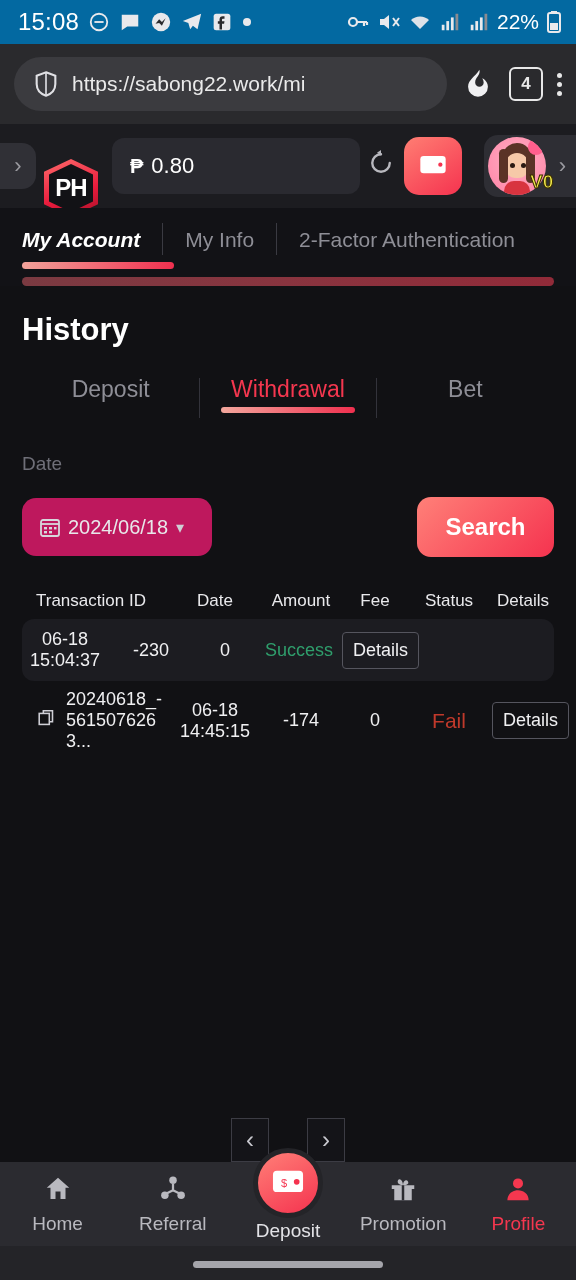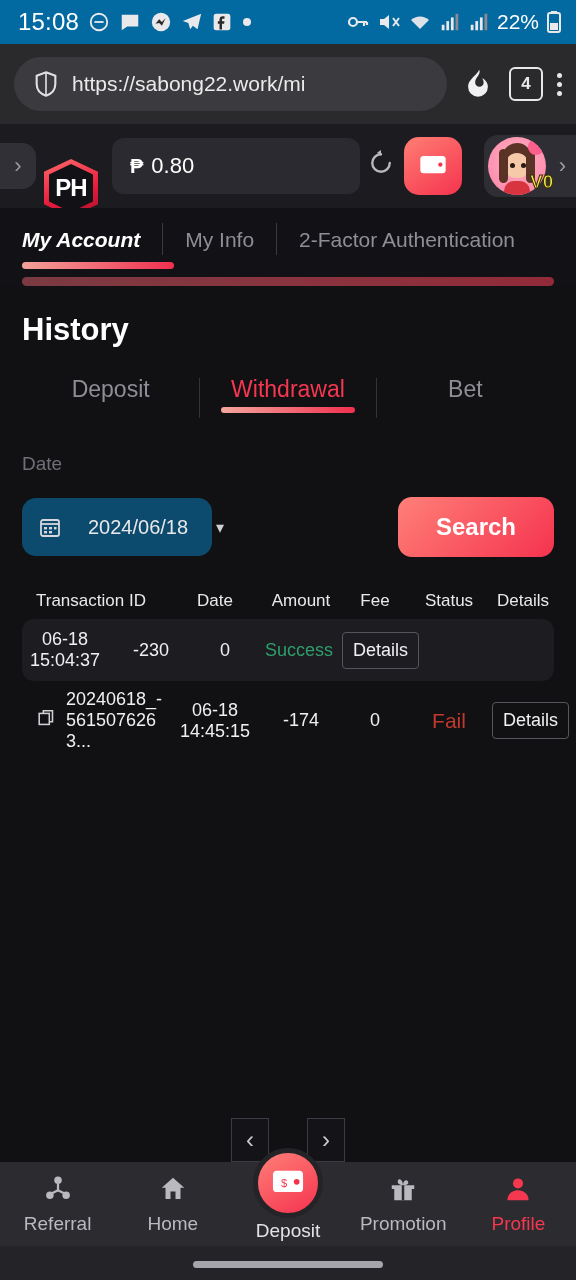--- a/index.html
+++ b/index.html
@@ -157,27 +157,27 @@
   .subtab.active:after {
     content:""; position:absolute; left:12%; right:12%; bottom:6px; height:6px;
     border-radius:4px;
     background:linear-gradient(90deg,#f3a79d 0%, #f0304f 100%);
   }
   .subtab-sep { position:absolute; top:2px; width:1px; height:40px; background:#33333b; }
 
   .field-label { color:#6f6f78; font-size:19px; margin-top:34px; }
   .filter-row { display:flex; align-items:center; justify-content:space-between; margin-top:22px; }
   .datepick {
-    width:190px; height:58px; background:#0c4a6e; border-radius:14px;
-    display:flex; align-items:center; gap:26px; padding:0 16px;
+    width:190px; height:58px; background:#be185d; border-radius:14px;
+    display:flex; align-items:center; gap:6px; padding:0 16px;
   }
   .date-text { color:#e8e8ea; font-size:20px; }
   .chev-dn { color:#cfcfd4; font-size:16px; margin-left:2px; }
   .search-btn {
-    width:156px; height:60px; border-radius:14px;
+    width:137px; height:60px; border-radius:14px;
     background:linear-gradient(135deg,#ff8078 0%, #f5334f 100%);
     color:#fff; font-size:24px; font-weight:bold;
     display:flex; align-items:center; justify-content:center;
   }
 
   
   .tbl { margin-top:34px; }
   .tbl-head { display:flex; align-items:center; color:#e9e9ec; font-size:17px; }
   .tbl-head > div { text-align:center; }
   .c-id   { width:150px; text-align:left !important; padding-left:14px; }
@@ -494,35 +494,35 @@
     </div>
     <div class="pg-btn">
       <span>›</span>
     </div>
   </div>
 
   <div class="bottomnav">
     <div class="bn-item">
       <span>
         <svg width="30" height="30" viewBox="0 0 24 24">
+            <path d="M12 3l9 8h-3v9h-4v-6h-4v6H6v-9H3z" fill="#b9b9bf"></path>
+          </svg>
+      </span>
+      <span>Home</span>
+    </div>
+    <div class="bn-item">
+      <span>
+        <svg width="30" height="30" viewBox="0 0 24 24">
             <circle cx="12" cy="5" r="3" fill="#b9b9bf"></circle>
             <circle cx="5.5" cy="17" r="3" fill="#b9b9bf"></circle>
             <circle cx="18.5" cy="17" r="3" fill="#b9b9bf"></circle>
             <path d="M12 8v5M12 13L6 16M12 13l6 3" stroke="#b9b9bf" stroke-width="1.8"></path>
           </svg>
       </span>
       <span>Referral</span>
-    </div>
-    <div class="bn-item">
-      <span>
-        <svg width="30" height="30" viewBox="0 0 24 24">
-            <path d="M12 3l9 8h-3v9h-4v-6h-4v6H6v-9H3z" fill="#b9b9bf"></path>
-          </svg>
-      </span>
-      <span>Home</span>
     </div>
     <div class="bn-spacer"></div>
     <div class="bn-item">
       <span>
         <svg width="30" height="30" viewBox="0 0 24 24">
             <rect x="3" y="9" width="18" height="3" fill="#b9b9bf"></rect>
             <rect x="5" y="12" width="14" height="9" fill="#b9b9bf"></rect>
             <path d="M12 9C9 9 7 7 8 5s4 0 4 4c0-4 3-5 4-3s-1 3-4 3z" fill="#b9b9bf"></path>
             <rect x="11" y="9" width="2" height="12" fill="#2b2b30"></rect>
           </svg>

